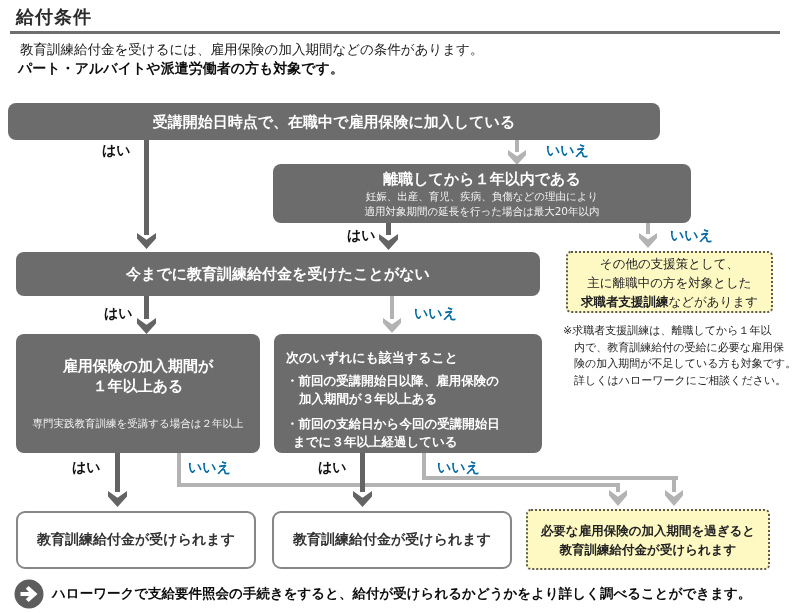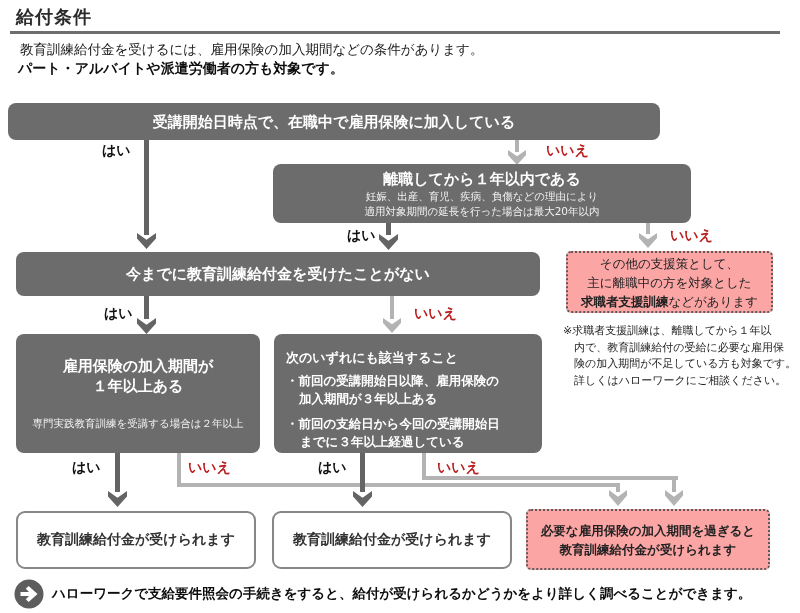--- a/index.html
+++ b/index.html
@@ -15,31 +15,31 @@
   .intro-bold{left:18px;top:60px;font-size:14px;font-weight:bold;color:#0d0d0d;}
   
   .dbox{background:#6c6c6c;border-radius:8px;color:#fff;box-sizing:border-box;}
   .dbox.center{display:flex;flex-direction:column;align-items:center;justify-content:center;text-align:center;}
   .q-main{font-size:15px;font-weight:bold;line-height:20px;}
   .q-sub{font-size:10.5px;line-height:14.5px;color:#f2f2f2;}
   
   .rbox{background:#fff;border:2px solid #878787;border-radius:9px;box-sizing:border-box;
         display:flex;align-items:center;justify-content:center;text-align:center;
         font-size:14px;font-weight:bold;color:#333;}
-  .dotbox{background:#fca5a5;border:2px dotted #5a5a5a;border-radius:5px;box-sizing:border-box;
+  .dotbox{background:#fef9c3;border:2px dotted #5a5a5a;border-radius:5px;box-sizing:border-box;
         display:flex;flex-direction:column;align-items:center;justify-content:center;text-align:center;
         font-size:12.5px;font-weight:bold;color:#222;line-height:19px;}
   .dotbox.alt{font-size:12.5px;color:#222;font-weight:normal;}
   
   .stem{background:#646464;}
   .stem.light{background:#b3b3b3;}
   .chev{background:#646464;clip-path:polygon(0 0,50% 42%,100% 0,100% 34%,50% 100%,0 34%);}
   .chev.light{background:#b3b3b3;}
   .lbl{font-size:14px;font-weight:bold;color:#111;}
-  .lbl.no{color:#b91c1c;text-align:center;}
+  .lbl.no{color:#0369a1;text-align:center;}
   
   .sidenote{font-size:11px;line-height:16.5px;color:#1f1f1f;}
   .sidenote .cont{margin-left:11px;}
   
   .footer-text{font-size:13.5px;font-weight:bold;color:#0d0d0d;}
 </style>
 </head>
 <body>
 
 <div id="stage">
@@ -106,21 +106,21 @@
     <div class="q-main">雇用保険の加入期間が</div>
     <div class="q-main">１年以上ある</div>
     <div class="q-sub" style="margin-top:20px;">専門実践教育訓練を受講する場合は２年以上</div>
   </div>
 
   <div class="abs dbox" style="left:274px;top:334px;width:268px;height:119px;padding:15px 12px;">
     <div style="font-size:13px;font-weight:bold;line-height:17px;">次のいずれにも該当すること</div>
     <div style="font-size:12.5px;font-weight:bold;line-height:18px;margin-top:6px;">・前回の受講開始日以降、雇用保険の</div>
     <div style="font-size:12.5px;font-weight:bold;line-height:18px;margin-left:13px;">加入期間が３年以上ある</div>
     <div style="font-size:12.5px;font-weight:bold;line-height:18px;margin-top:7px;">・前回の支給日から今回の受講開始日</div>
-    <div style="font-size:12.5px;font-weight:bold;line-height:18px;margin-left:14px;">までに３年以上経過している</div>
+    <div style="font-size:12.5px;font-weight:bold;line-height:18px;margin-left:7px;">までに３年以上経過している</div>
   </div>
 
   <div class="abs stem light" style="left:177px;top:453px;width:4px;height:34px;"></div>
   <div class="abs stem light" style="left:177px;top:483px;width:443px;height:4px;"></div>
   <div class="abs stem light" style="left:616px;top:487px;width:4px;height:5px;"></div>
   <div class="abs chev light" style="left:609px;top:490px;width:18px;height:16px;"></div>
   <div class="abs lbl no" style="left:188px;top:459px;">いいえ</div>
 
   <div class="abs stem light" style="left:422px;top:453px;width:4px;height:27px;"></div>
   <div class="abs stem light" style="left:422px;top:476px;width:256px;height:4px;"></div>

